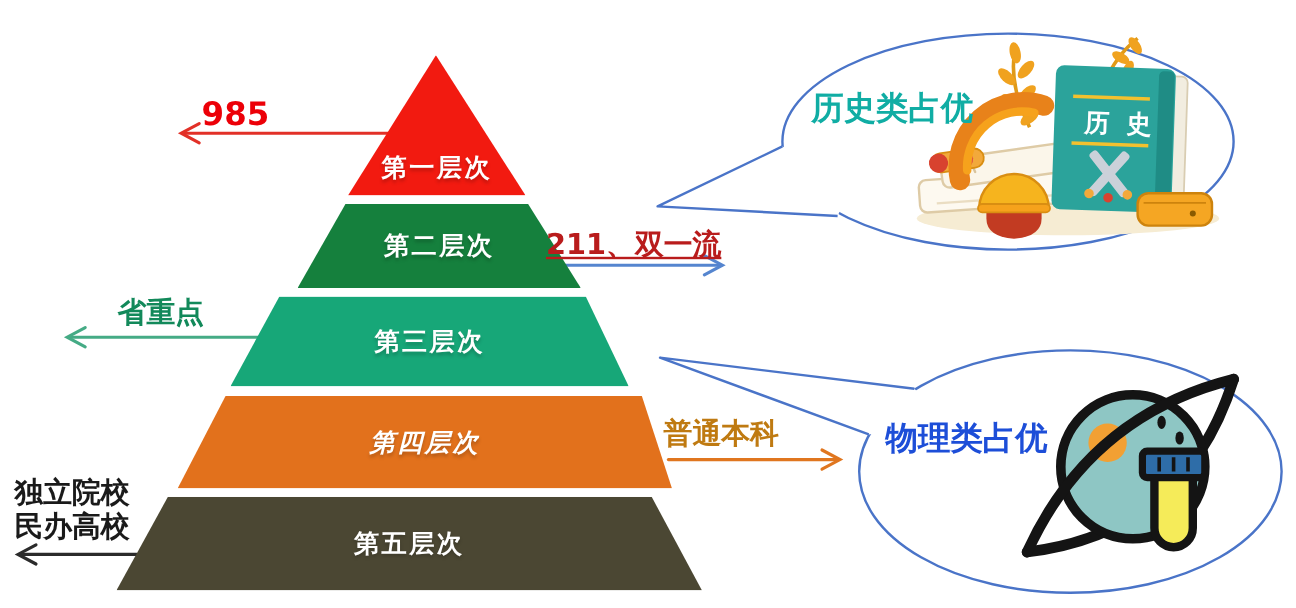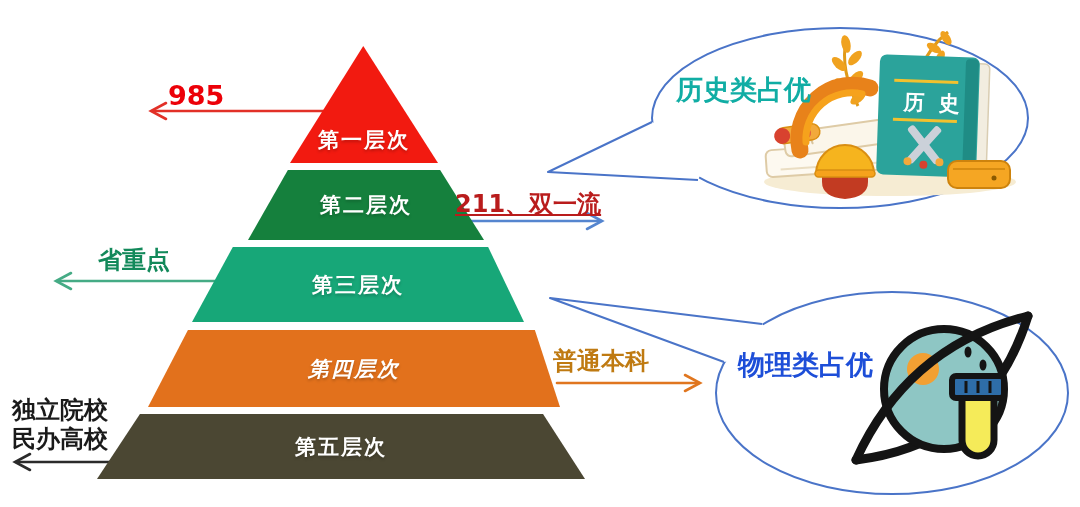--- a/index.html
+++ b/index.html
@@ -17,21 +17,21 @@
   #band-1{left:290px;top:46px;width:148px;height:117px;
     clip-path:polygon(49.5% 0%,100% 100%,0% 100%);
     align-items:flex-end;padding-bottom:0;}
   #band-1 .band-label{margin-bottom:9px;font-family:Liberation Mono, monospace;}
   #band-2{left:248px;top:170px;width:236px;height:70px;
     clip-path:polygon(16.9% 0%,81.4% 0%,100% 100%,0% 100%);}
   #band-3{left:192px;top:247px;width:332px;height:75px;
     clip-path:polygon(12.3% 0%,89.2% 0%,100% 100%,0% 100%);}
   #band-4{left:148px;top:330px;width:412px;height:77px;
     clip-path:polygon(9.7% 0%,93.9% 0%,100% 100%,0% 100%);}
-  #band-5{left:97px;top:414px;width:488px;height:65px;
+  #band-5{left:97px;top:414px;width:488px;height:78px;
     clip-path:polygon(8.8% 0%,91.4% 0%,100% 100%,0% 100%);}
   
   .side-label{position:absolute;font-weight:bold;white-space:nowrap;z-index:5;}
   #lbl-985{left:168px;top:80px;font-size:27px;}
   #lbl-211{left:455px;top:188px;font-size:24px;}
   #lbl-prov{left:98px;top:244px;font-size:24px;}
   #lbl-benke{left:553px;top:345px;font-size:24px;}
   #lbl-indep{left:12px;top:396px;font-size:24px;line-height:29px;}
   
   .bubble-title{position:absolute;font-weight:bold;font-size:27px;white-space:nowrap;z-index:6;}

